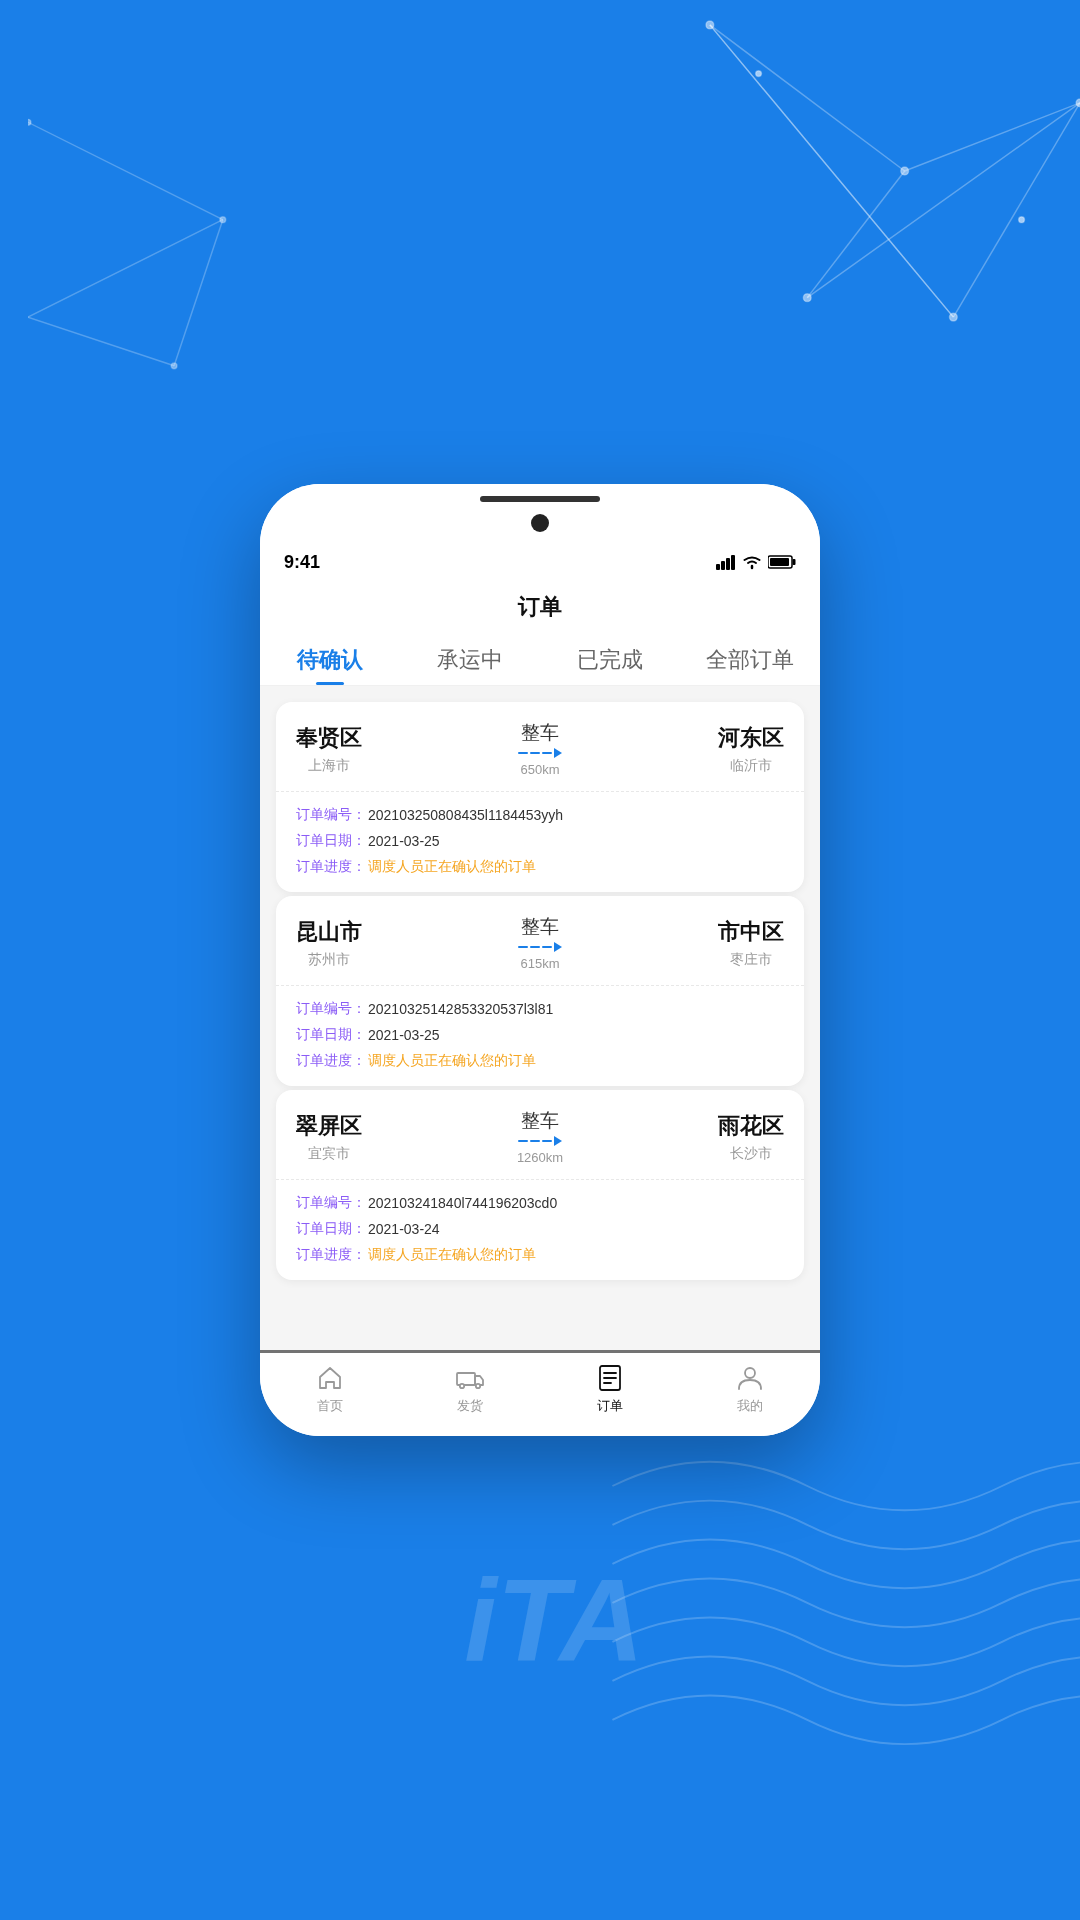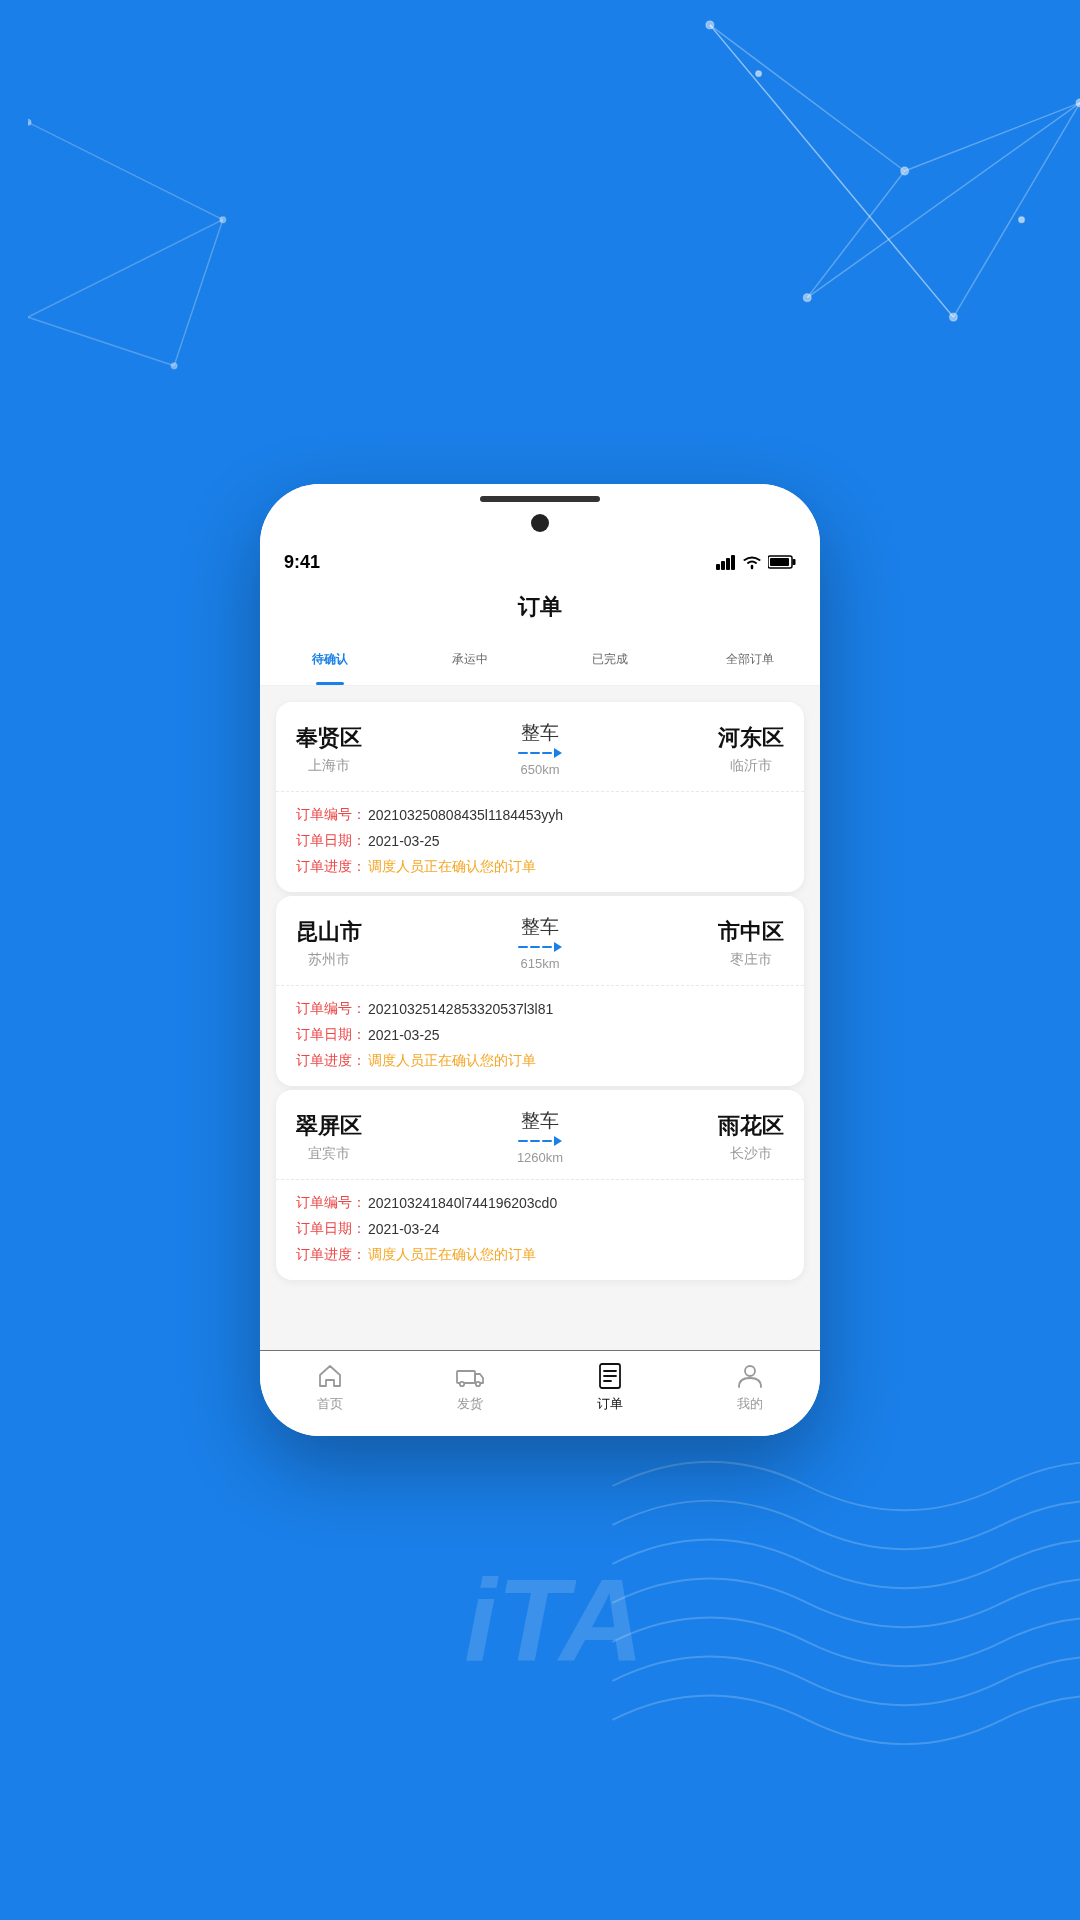--- a/index.html
+++ b/index.html
@@ -104,21 +104,21 @@
       flex: 1;
       display: flex;
       flex-direction: column;
       align-items: center;
       justify-content: center;
       height: 100%;
       cursor: pointer;
       position: relative;
     }
     .tab-label {
-      font-size: 12px;
+      font-size: 22px;
       color: #666;
     }
     .tab-item.active .tab-label {
       color: #1a7fe8;
       font-weight: 600;
     }
     .tab-underline {
       width: 28px;
       height: 3px;
       background: #1a7fe8;
@@ -202,34 +202,34 @@
       display: flex;
       flex-direction: column;
       gap: 8px;
     }
     .detail-row {
       display: flex;
       align-items: center;
       font-size: 14px;
     }
     .detail-label {
-      color: #ef4444;
+      color: #8b5cf6;
       width: 72px;
       flex-shrink: 0;
     }
     .detail-value {
       color: #333;
     }
     .detail-value.progress {
       color: #f5a623;
     }
     .bottom-nav {
       height: 86px;
       background: #fff;
-      border-top: 1px solid #737373;
+      border-top: 3px solid #737373;
       display: flex;
       align-items: flex-start;
       padding-top: 10px;
       flex-shrink: 0;
     }
     .nav-item {
       flex: 1;
       display: flex;
       flex-direction: column;
       align-items: center;

